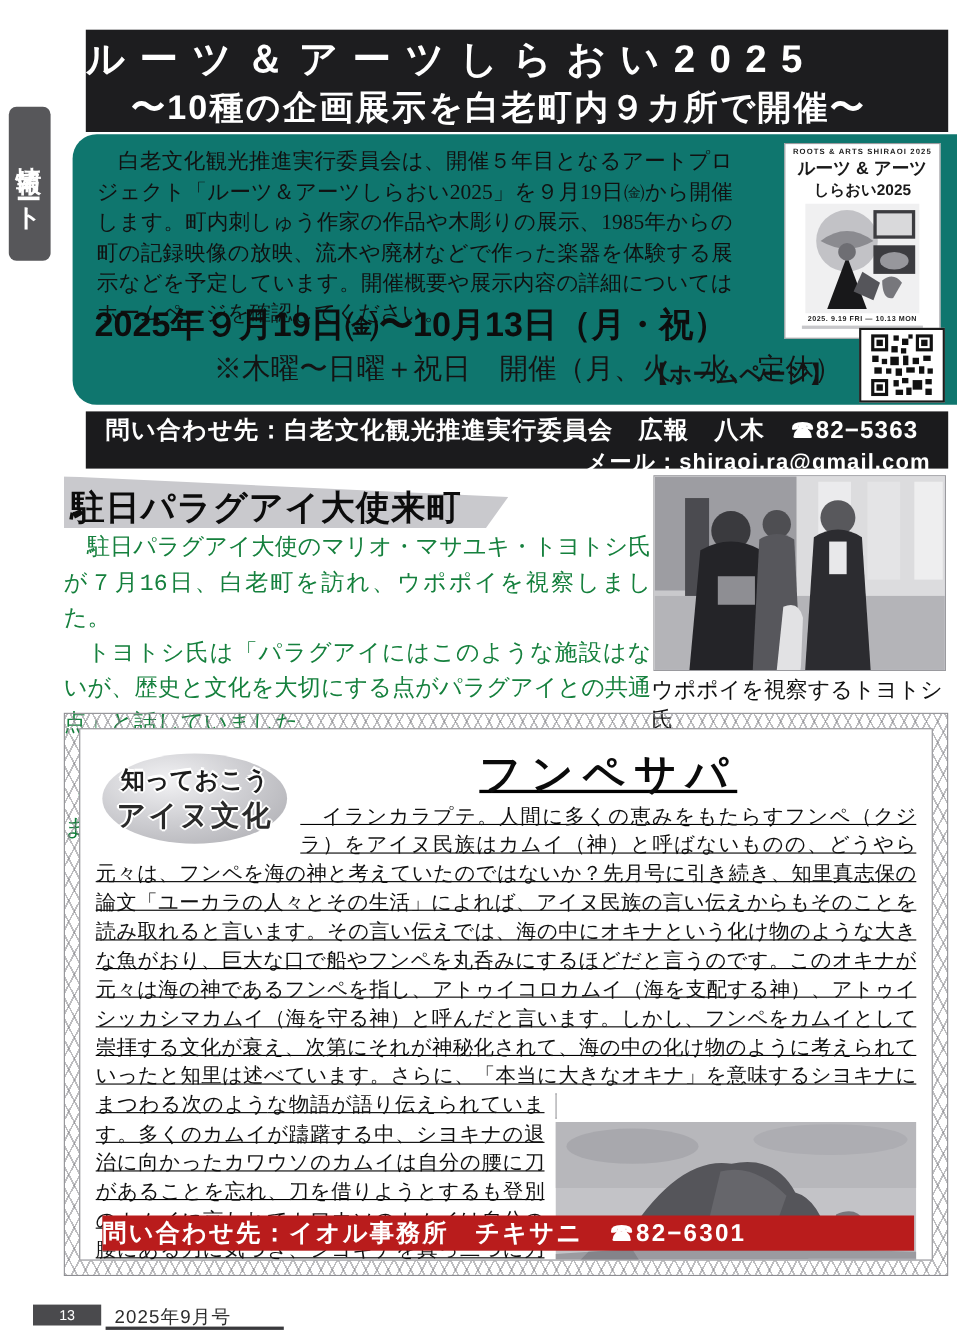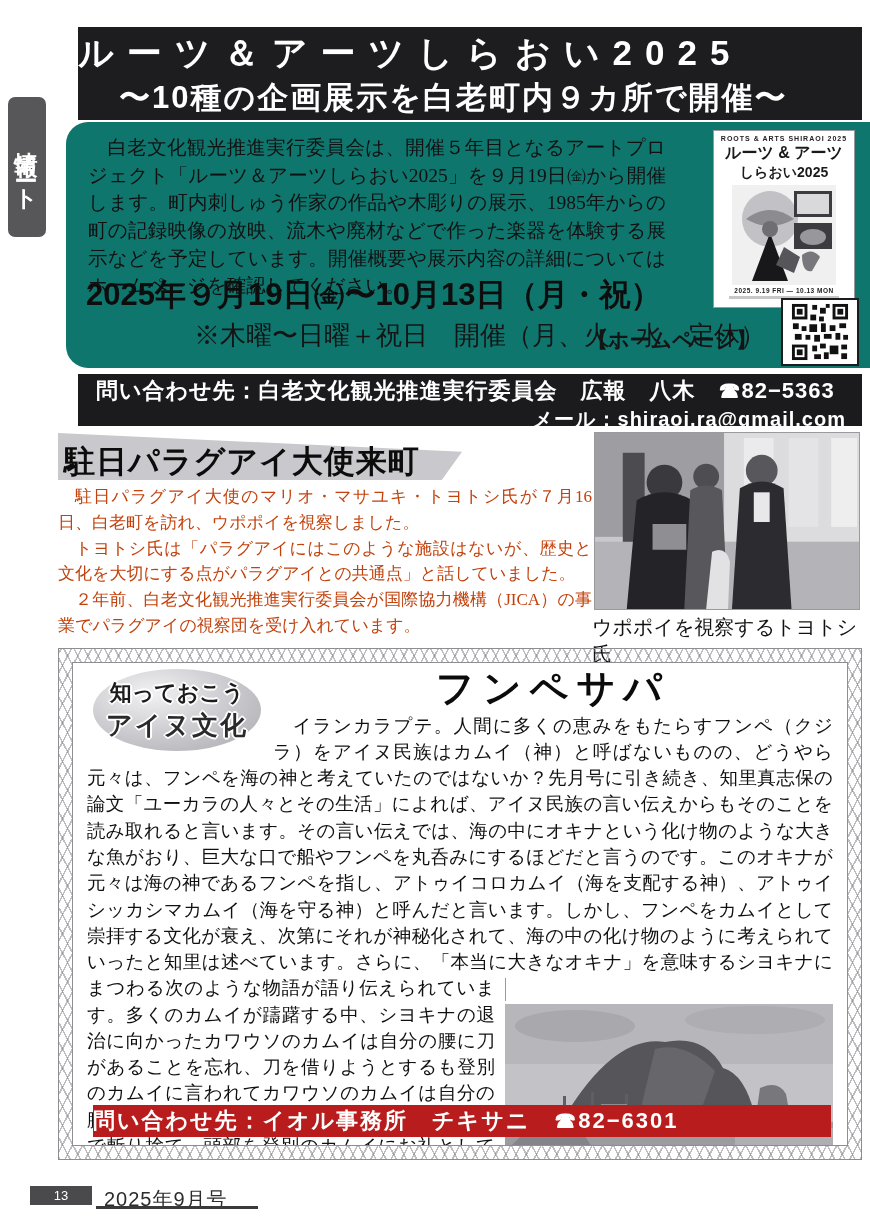--- a/index.html
+++ b/index.html
@@ -41,33 +41,33 @@
 
   
   .contact1 { position:absolute; left:78px; top:374px; width:784px; height:52px; background:#1b1b1d; color:#fff; }
   .contact1 .c1 { font-size:22px; font-weight:bold; padding:2px 0 0 18px; letter-spacing:1px; white-space:nowrap; }
   .contact1 .c2 { font-size:20px; font-weight:bold; text-align:right; padding-right:16px; letter-spacing:1px; white-space:nowrap; }
 
   
   .h2-wrap { position:absolute; left:58px; top:433px; width:404px; height:47px; }
   .h2-wedge { position:absolute; inset:0; background:#c9c9cd; clip-path:polygon(0 0, 100% 40%, 95% 100%, 0 100%); }
   .h2-text { position:relative; font-size:31px; font-weight:bold; color:#0c0c0c; padding:8px 0 0 6px; letter-spacing:1px; white-space:nowrap; }
-  .a2-body { position:absolute; left:58px; top:484px; width:534px; font-family:Liberation Serif, serif;
-    font-size:17px; line-height:1.52; color:#c2410c; text-align:justify; }
+  .a2-body { position:absolute; left:58px; top:484px; width:534px; font-family:Liberation Mono, monospace;
+    font-size:21px; line-height:1.52; color:#15803d; text-align:justify; }
   .a2-body p { text-indent:1em; }
   .photo2 { position:absolute; left:594px; top:432px; width:266px; height:178px; border:1px solid #9a9a9e; overflow:hidden; }
   .photo2 svg { display:block; width:100%; height:100%; }
   .cap2 { position:absolute; left:592px; top:614px; width:276px; font-size:20px; color:#111; }
 
   
   .deco { position:absolute; left:58px; top:648px; width:804px; height:512px; border:1px solid #8d8d92; padding:13px;
     background-image:
       repeating-linear-gradient(62deg, rgba(125,125,130,.50) 0 1.5px, transparent 1.5px 9px),
       repeating-linear-gradient(-62deg, rgba(125,125,130,.50) 0 1.5px, transparent 1.5px 9px); }
-  .deco-inner { position:relative; width:100%; height:100%; background:#fff; border:1px solid #8d8d92; padding:4px 14px 46px 14px; overflow:hidden; }
+  .deco-inner { position:relative; width:100%; height:100%; background:#fff; border:1px solid #8d8d92; padding:20px 14px 46px 14px; overflow:hidden;text-decoration:underline; }
 
   .badge { float:left; width:168px; height:82px; margin:2px 12px 4px 6px; border-radius:50%;
     background:radial-gradient(ellipse at 35% 30%, #f2f2f4 0%, #cfcfd3 45%, #a9a9ae 100%);
     display:flex; flex-direction:column; align-items:center; justify-content:center; }
   .badge .b1 { font-size:22px; font-weight:bold; color:#1c1c1c;
     text-shadow:-2px 0 #fff,2px 0 #fff,0 -2px #fff,0 2px #fff,-1px -1px #fff,1px 1px #fff,1px -1px #fff,-1px 1px #fff; }
   .badge .b2 { font-size:26px; font-weight:bold; color:#2a2a2a; letter-spacing:2px;
     text-shadow:-2px 0 #fff,2px 0 #fff,0 -2px #fff,0 2px #fff,-1px -1px #fff,1px 1px #fff,1px -1px #fff,-1px 1px #fff; }
 
   .a3-title { text-align:center; font-size:38px; font-weight:bold; letter-spacing:8px; color:#0b0b0b; line-height:1.15; }
@@ -76,21 +76,21 @@
   .fig3 { float:right; width:328px; margin:2px 0 2px 10px; }
   .fig3 .ph { width:328px; height:148px; border:1px solid #9a9a9e; overflow:hidden; }
   .fig3 svg { display:block; width:100%; height:100%; }
 
   .contact2 { position:absolute; left:20px; right:16px; bottom:8px; height:32px; background:#b91c1c; color:#fff;
     text-align:left; font-size:22px; font-weight:bold; letter-spacing:2px; line-height:32px; white-space:nowrap; }
 
   
   .pagenum { position:absolute; left:30px; top:1186px; width:62px; height:19px; background:#4a4a4d; color:#fff;
     font-size:13px; text-align:center; line-height:19px; }
-  .issue { position:absolute; left:104px; top:1186px; font-size:20px; color:#2c2c2c; letter-spacing:1px; }
+  .issue { position:absolute; left:104px; top:1186px; font-size:17px; color:#2c2c2c; letter-spacing:1px; }
   .issue-line { position:absolute; left:96px; top:1206px; width:162px; height:3px; background:#3a3a3d; }
 </style>
 </head>
 <body>
 
 <div class="page">
 
   <div class="side-tab">情報ノート</div>
 
   <div class="head-bar">

